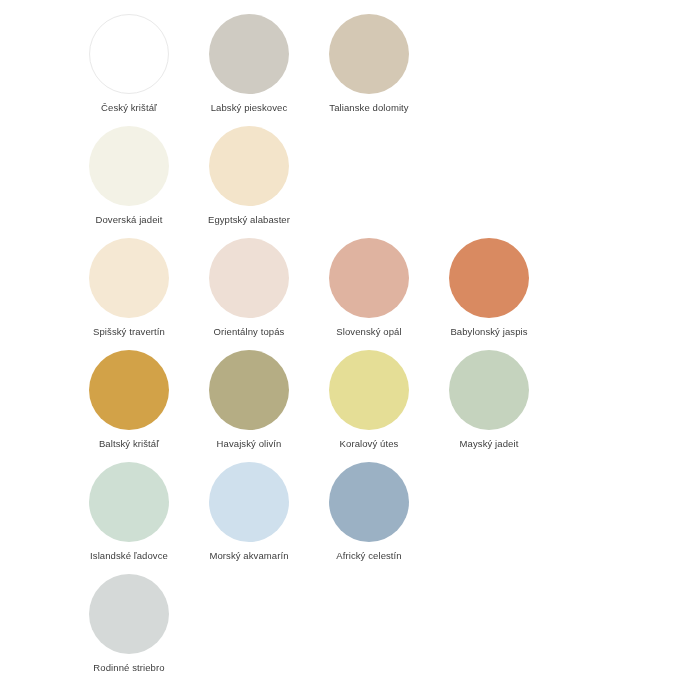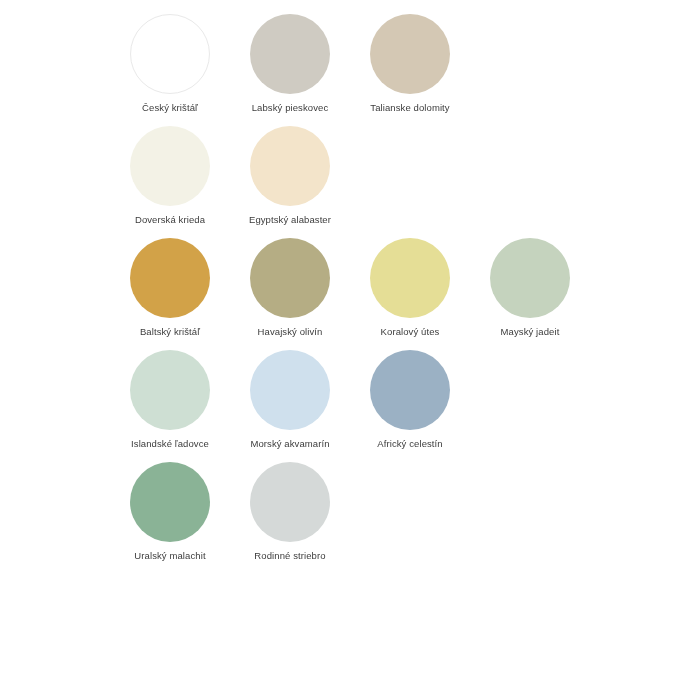--- a/index.html
+++ b/index.html
@@ -22,21 +22,21 @@
     height: 700px;
     box-sizing: border-box;
     padding: 14px 0 0 0;
   }
 
   .swatch-row {
     display: flex;
     align-items: flex-start;
     justify-content: flex-start;
     height: 112px;
-    padding-left: 110px;
+    padding-left: 69px;
     box-sizing: border-box;
   }
 
   .swatch-cell {
     width: 120px;
     flex: 0 0 120px;
     display: flex;
     flex-direction: column;
     align-items: center;
   }
@@ -81,25 +81,43 @@
         <div class="swatch-label">Labský pieskovec</div>
       </div>
       <div class="swatch-cell">
         <div class="swatch-disc" title="#d4c8b4" style="background: rgb(212, 200, 180);"></div>
         <div class="swatch-label">Talianske dolomity</div>
       </div>
     </div>
     <div class="swatch-row">
       <div class="swatch-cell">
         <div class="swatch-disc" title="#f3f2e6" style="background: rgb(243, 242, 230);"></div>
-        <div class="swatch-label">Doverská krieda</div>
+        <div class="swatch-label">Doverská jadeit</div>
       </div>
       <div class="swatch-cell">
         <div class="swatch-disc" title="#f3e4ca" style="background: rgb(243, 228, 202);"></div>
         <div class="swatch-label">Egyptský alabaster</div>
+      </div>
+    </div>
+    <div class="swatch-row">
+      <div class="swatch-cell">
+        <div class="swatch-disc" title="#f5e8d3" style="background: rgb(245, 232, 211);"></div>
+        <div class="swatch-label">Spišský travertín</div>
+      </div>
+      <div class="swatch-cell">
+        <div class="swatch-disc" title="#eedfd5" style="background: rgb(238, 223, 213);"></div>
+        <div class="swatch-label">Orientálny topás</div>
+      </div>
+      <div class="swatch-cell">
+        <div class="swatch-disc" title="#dfb3a0" style="background: rgb(223, 179, 160);"></div>
+        <div class="swatch-label">Slovenský opál</div>
+      </div>
+      <div class="swatch-cell">
+        <div class="swatch-disc" title="#d98a61" style="background: rgb(217, 138, 97);"></div>
+        <div class="swatch-label">Babylonský jaspis</div>
       </div>
     </div>
     <div class="swatch-row">
       <div class="swatch-cell">
         <div class="swatch-disc" title="#d2a248" style="background: rgb(210, 162, 72);"></div>
         <div class="swatch-label">Baltský krištáľ</div>
       </div>
       <div class="swatch-cell">
         <div class="swatch-disc" title="#b5ad84" style="background: rgb(181, 173, 132);"></div>
         <div class="swatch-label">Havajský olivín</div>
@@ -122,24 +140,20 @@
         <div class="swatch-disc" title="#cfe0ed" style="background: rgb(207, 224, 237);"></div>
         <div class="swatch-label">Morský akvamarín</div>
       </div>
       <div class="swatch-cell">
         <div class="swatch-disc" title="#9bb1c4" style="background: rgb(155, 177, 196);"></div>
         <div class="swatch-label">Africký celestín</div>
       </div>
     </div>
     <div class="swatch-row">
       <div class="swatch-cell">
-        <div class="swatch-disc" title="#8ab396" style="background: rgb(138, 179, 150);"></div>
-        <div class="swatch-label">Uralský malachit</div>
-      </div>
-      <div class="swatch-cell">
         <div class="swatch-disc" title="#d5d9d8" style="background: rgb(213, 217, 216);"></div>
         <div class="swatch-label">Rodinné striebro</div>
       </div>
       <div class="swatch-cell is-empty">
         <div class="swatch-disc"></div>
         <div class="swatch-label"></div>
       </div>
     </div>
   </div>
 

